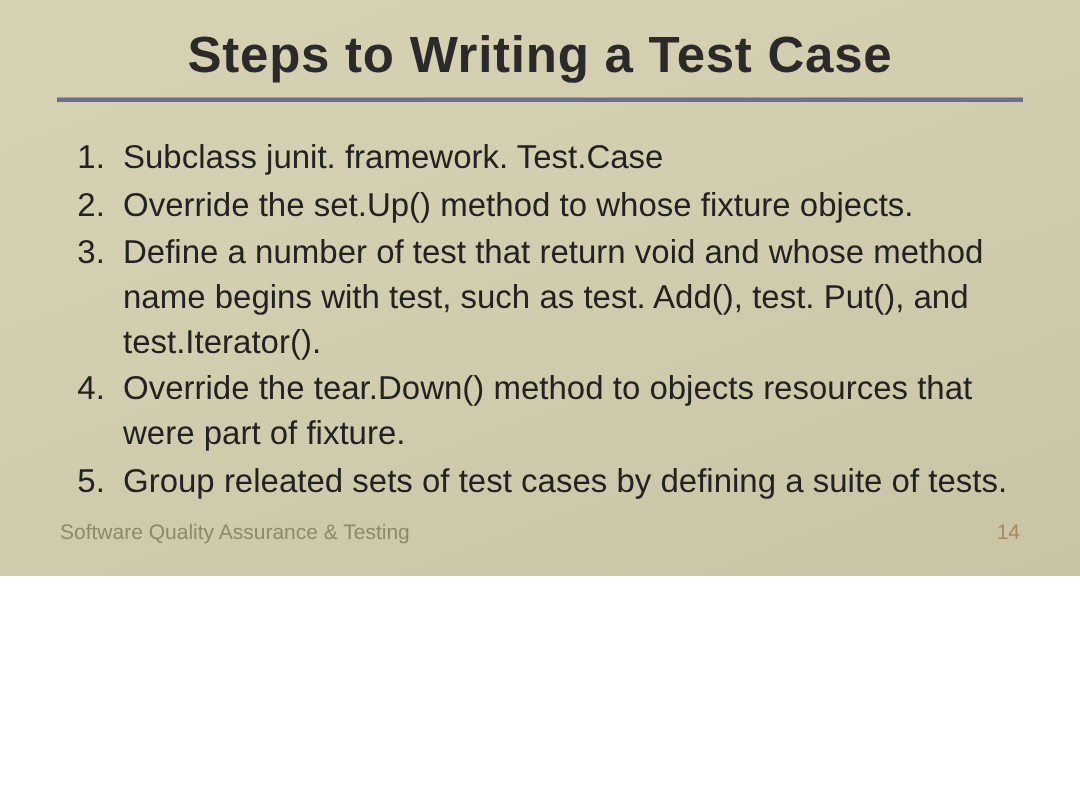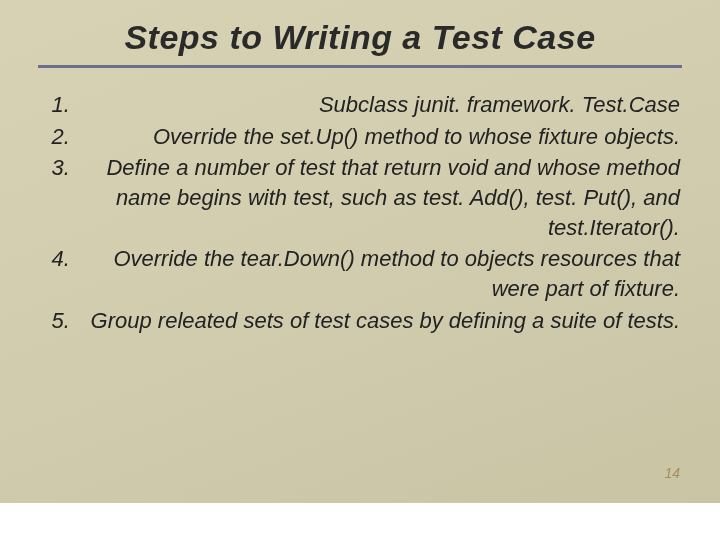--- a/index.html
+++ b/index.html
@@ -5,26 +5,25 @@
   html, body {
     margin: 0;
     padding: 0;
     width: 720px;
     height: 540px;
     overflow: hidden;
     font-family: Verdana, Geneva, sans-serif;
   }
   .slide {
     width: 720px;
-    height: 503px;
+    height: 384px;
     background: linear-gradient(160deg, #d7d2b3 0%, #d3ceb0 40%, #c9c4a4 100%);
     position: relative;
     box-sizing: border-box;
     padding: 18px 30px 0 30px;
-    font-style: italic;
   }
   .title {
     font-size: 34px;
     font-weight: bold;
     color: #2a2a2a;
     text-align: center;
     padding-bottom: 8px;
     border-bottom: 3px solid #6b6f8e;
     margin: 0 8px 22px 8px;
     letter-spacing: 0.5px;
@@ -33,21 +32,20 @@
     list-style: decimal;
     margin: 0 10px 0 14px;
     padding-left: 32px;
     font-size: 22px;
     color: #222;
     line-height: 1.35;
   }
   .list li {
     margin-bottom: 2px;
     padding-left: 6px;
-    text-align: right;
   }
   .footer-left {
     position: absolute;
     left: 40px;
     bottom: 22px;
     font-size: 14px;
     color: #8b8a6d;
   }
   .footer-right {
     position: absolute;
@@ -63,14 +61,15 @@
 
 <div class="slide">
   <div class="title">Steps to Writing a Test Case</div>
   <ol class="list">
     <li>Subclass junit. framework. Test.Case</li>
     <li>Override the set.Up() method to whose fixture objects.</li>
     <li>Define a number of test that return void and whose method name begins with test, such as test. Add(), test. Put(), and test.Iterator().</li>
     <li>Override the tear.Down() method to objects resources that were part of fixture.</li>
     <li>Group releated sets of test cases by defining a suite of tests.</li>
   </ol>
+  <div class="footer-left">Software Quality Assurance &amp; Testing</div>
   <div class="footer-right">14</div>
 </div>
 
 </body></html>

